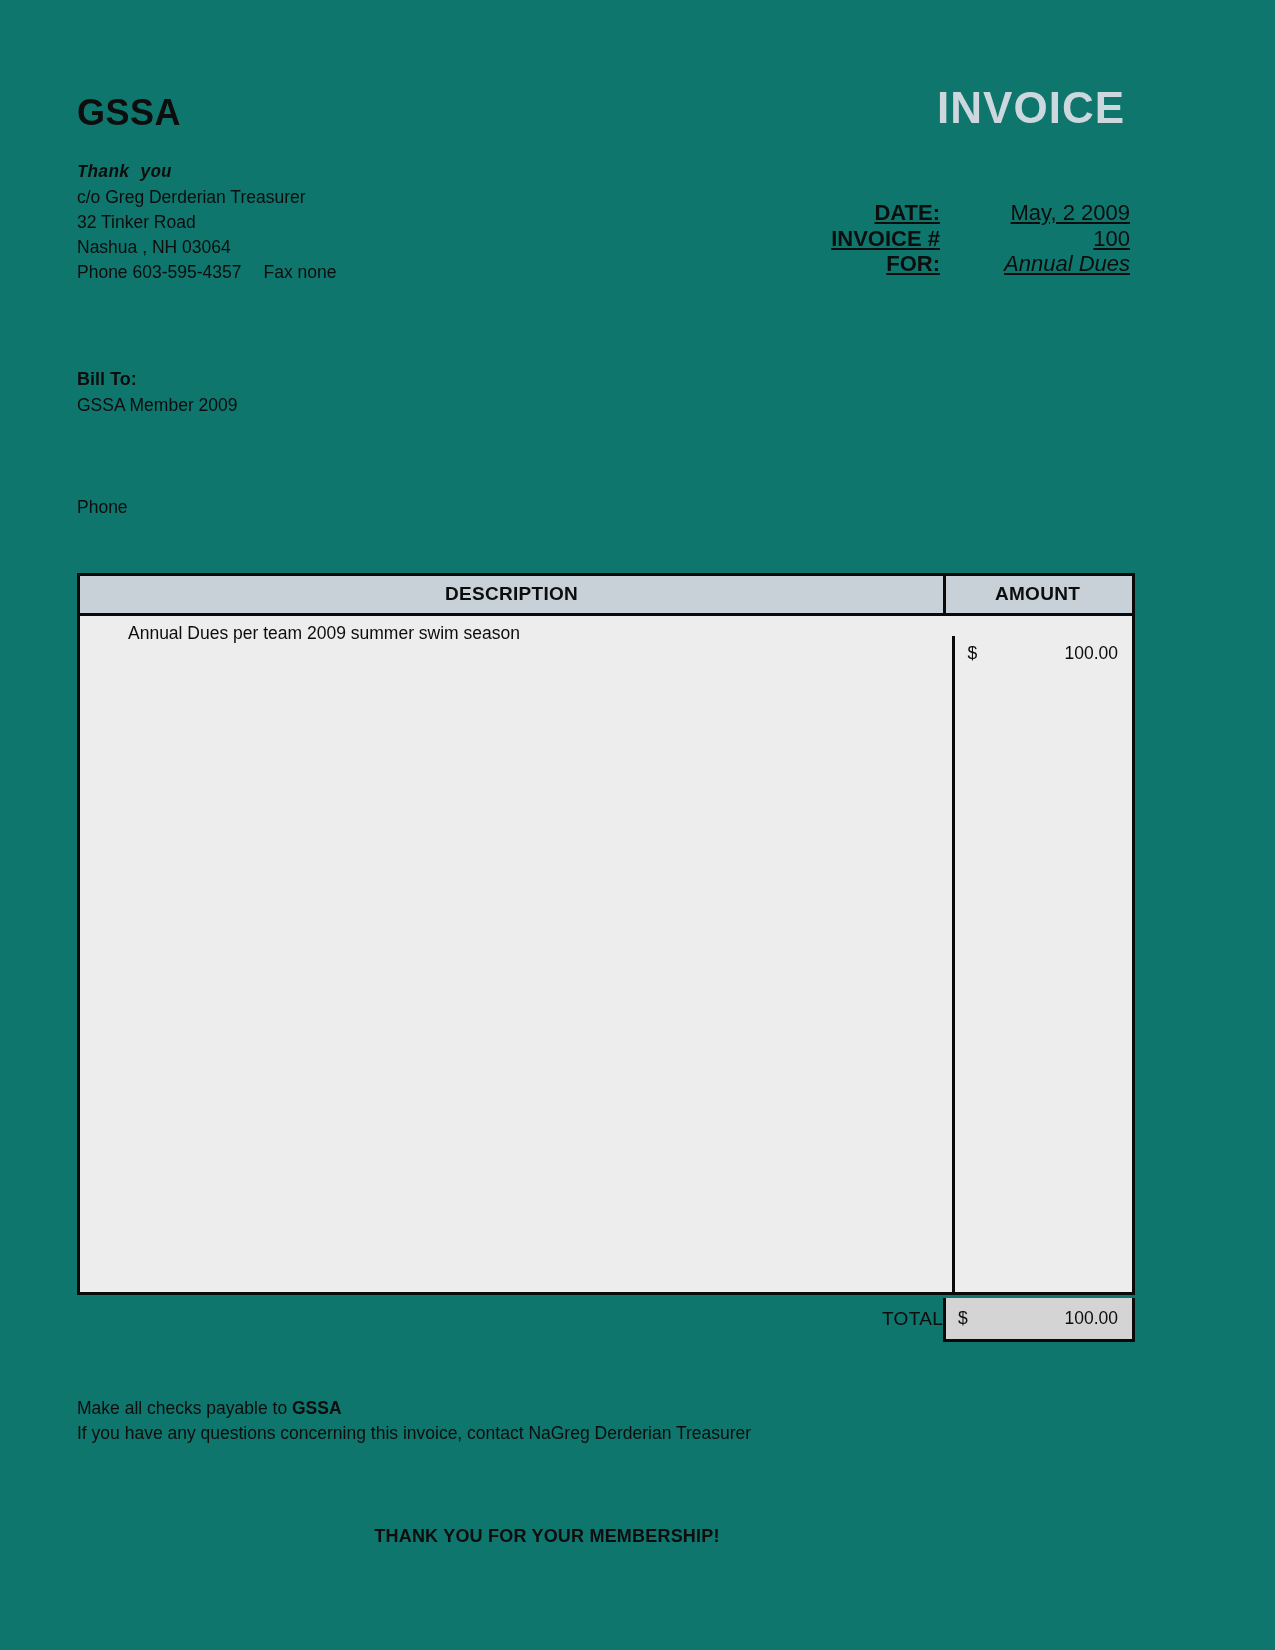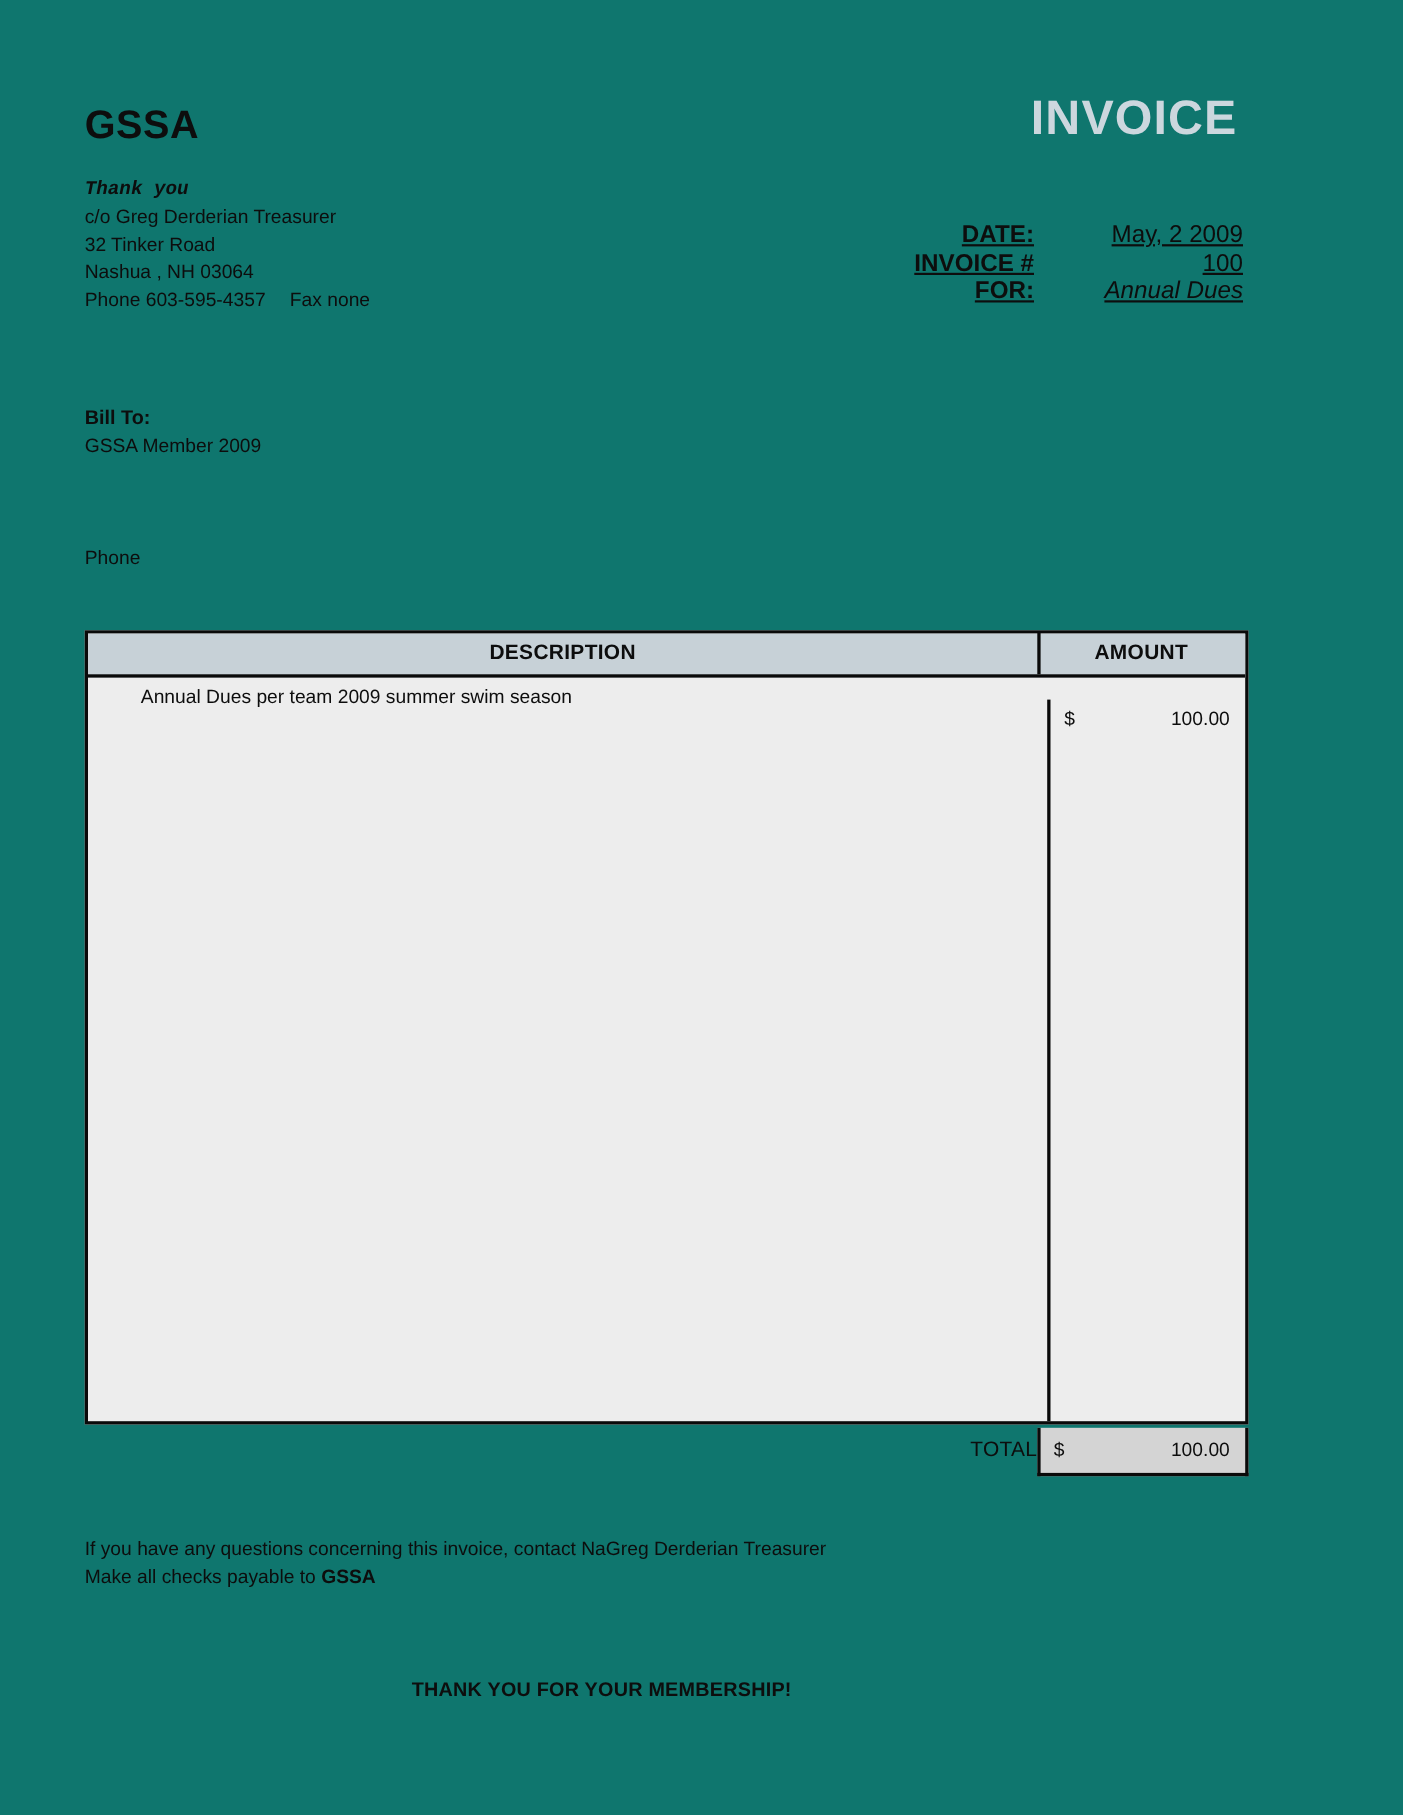--- a/index.html
+++ b/index.html
@@ -167,22 +167,22 @@
   <div class="total-row">
     <div class="total-label">TOTAL</div>
     <div class="total-cell">
       <span>$</span>
       <span>100.00</span>
     </div>
   </div>
 
   <div class="footer-block">
     <div>
-      <span>If you have any questions concerning this invoice, contact Na</span><span>Greg Derderian Treasurer</span>
+      <span>Make all checks payable to </span><span class="payee">GSSA</span>
     </div>
     <div>
-      <span>Make all checks payable to </span><span class="payee">GSSA</span>
+      <span>If you have any questions concerning this invoice, contact Na</span><span>Greg Derderian Treasurer</span>
     </div>
   </div>
 
   <div class="thankyou">THANK YOU FOR YOUR MEMBERSHIP!</div>
 
 </div>
 
 </body></html>

